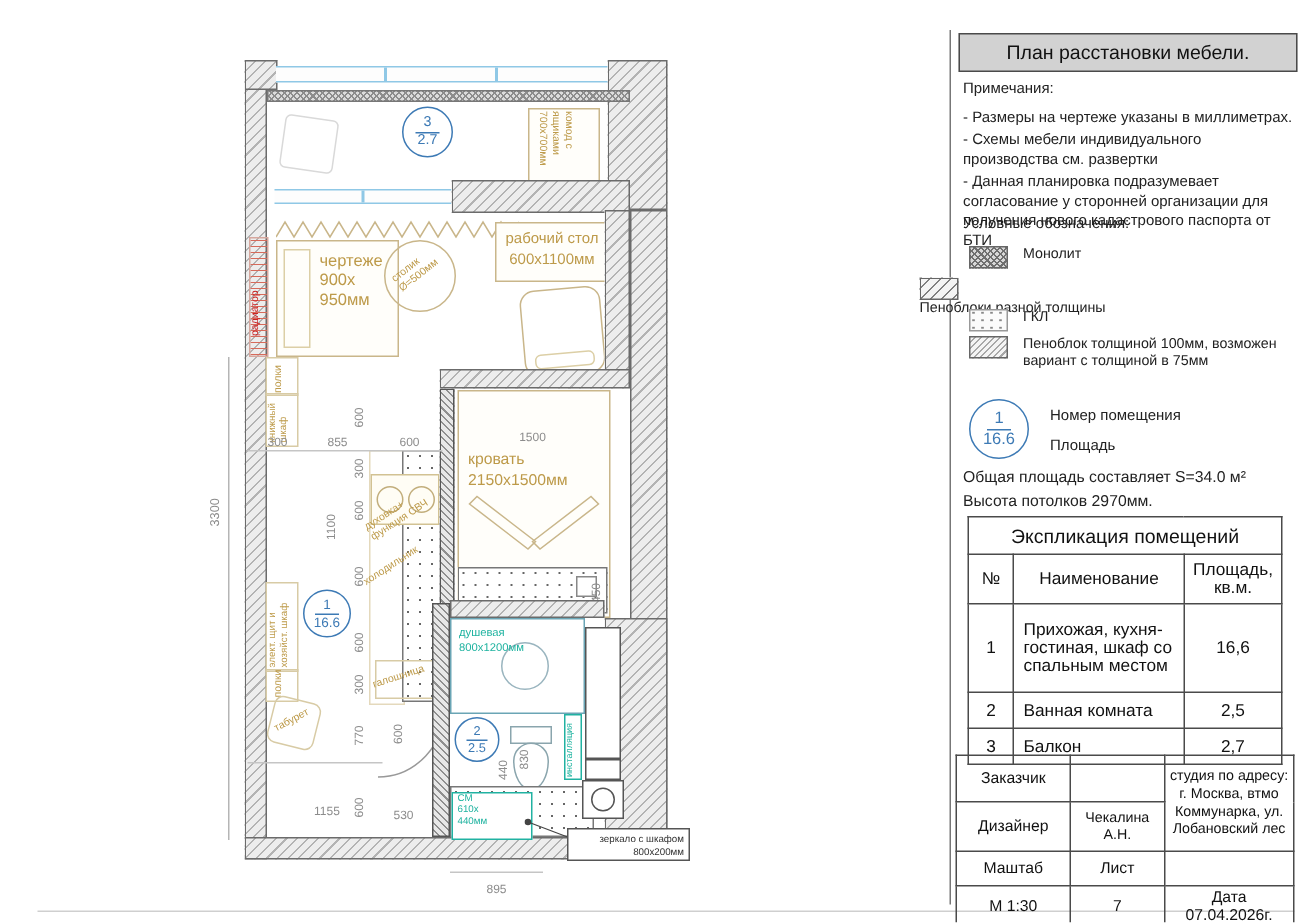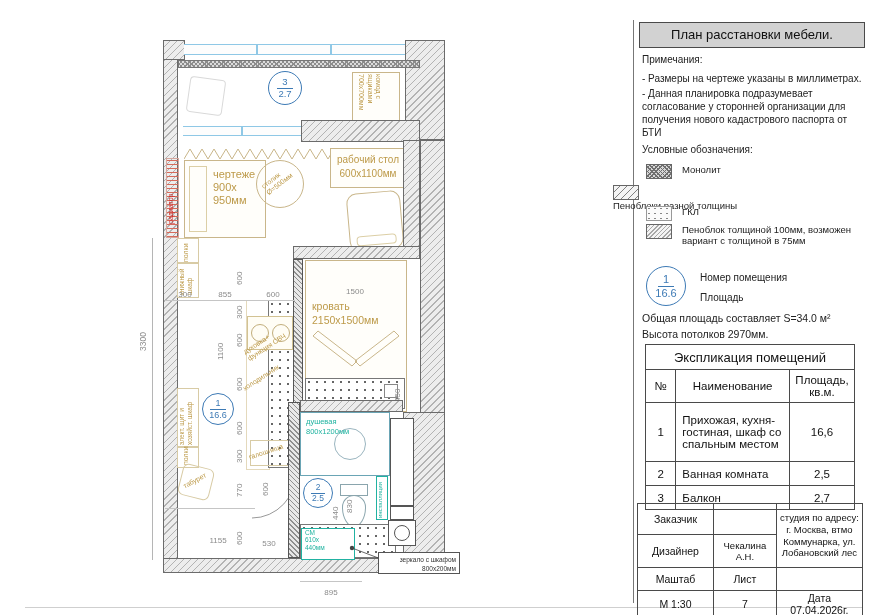--- a/index.html
+++ b/index.html
@@ -221,20 +221,21 @@
   </div>
 
   <div class="abs" style="left:633px;top:20px;width:1px;height:583px;background:#777;"></div>
   <div class="abs" style="left:25px;top:607px;width:838px;height:1px;background:#cfcfcf;"></div>
 
   <div class="abs" style="left:639px;top:22px;width:224px;height:24px;background:#d2d2d2;border:1px solid #4a4a4a;line-height:24px;text-align:center;font-size:13px;color:#111;">План расстановки мебели.</div>
 
   <div class="abs" style="left:642px;top:54px;font-size:10px;color:#222;">Примечания:</div>
   <div class="abs" style="left:642px;top:72px;width:220px;">
     <div class="note">- Размеры на чертеже указаны в миллиметрах.</div>
+    <div class="note">- Схемы мебели индивидуального производства см. развертки</div>
     <div class="note">- Данная планировка подразумевает согласование у сторонней организации для получения нового кадастрового паспорта от БТИ</div>
   </div>
 
   <div class="abs" style="left:642px;top:144px;font-size:10px;color:#222;">Условные обозначения:</div>
   <div class="abs legrow" style="left:646px;top:164px;width:214px;">
     <span class="sw sw-monolith"></span>
     <span>Монолит</span>
   </div>
   <div class="abs legrow" style="left:613px;top:185px;width:214px;flex-direction:column;">
     <span class="sw sw-foam"></span>

